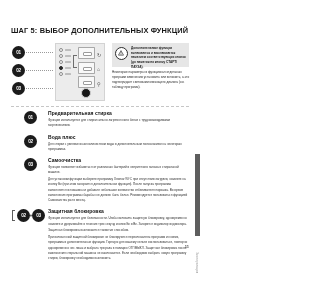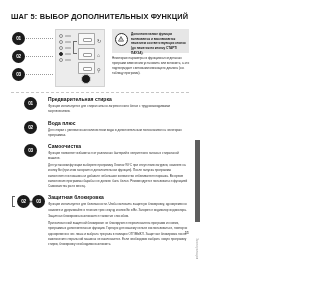--- a/index.html
+++ b/index.html
@@ -16,20 +16,21 @@
     color: #1d1d1d;
     position: relative;
   }
 
   .page {
     position: relative;
     width: 200px;
     height: 244px;
     background: #ffffff;
     box-sizing: border-box;
+    margin-top: 14px;
   }
 
   
   .page-title {
     position: absolute;
     left: 11px;
     top: 12px;
     font-size: 7.4px;
     font-weight: bold;
     letter-spacing: 0.15px;

